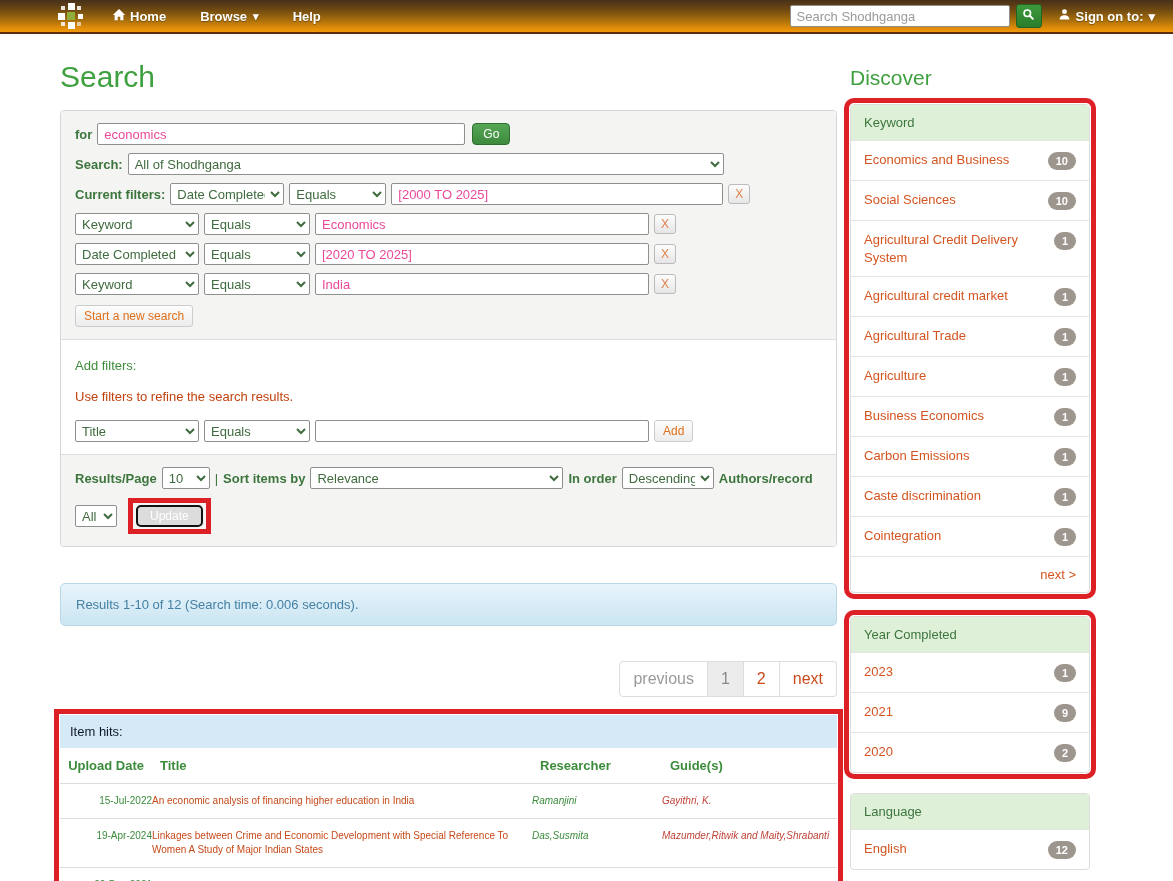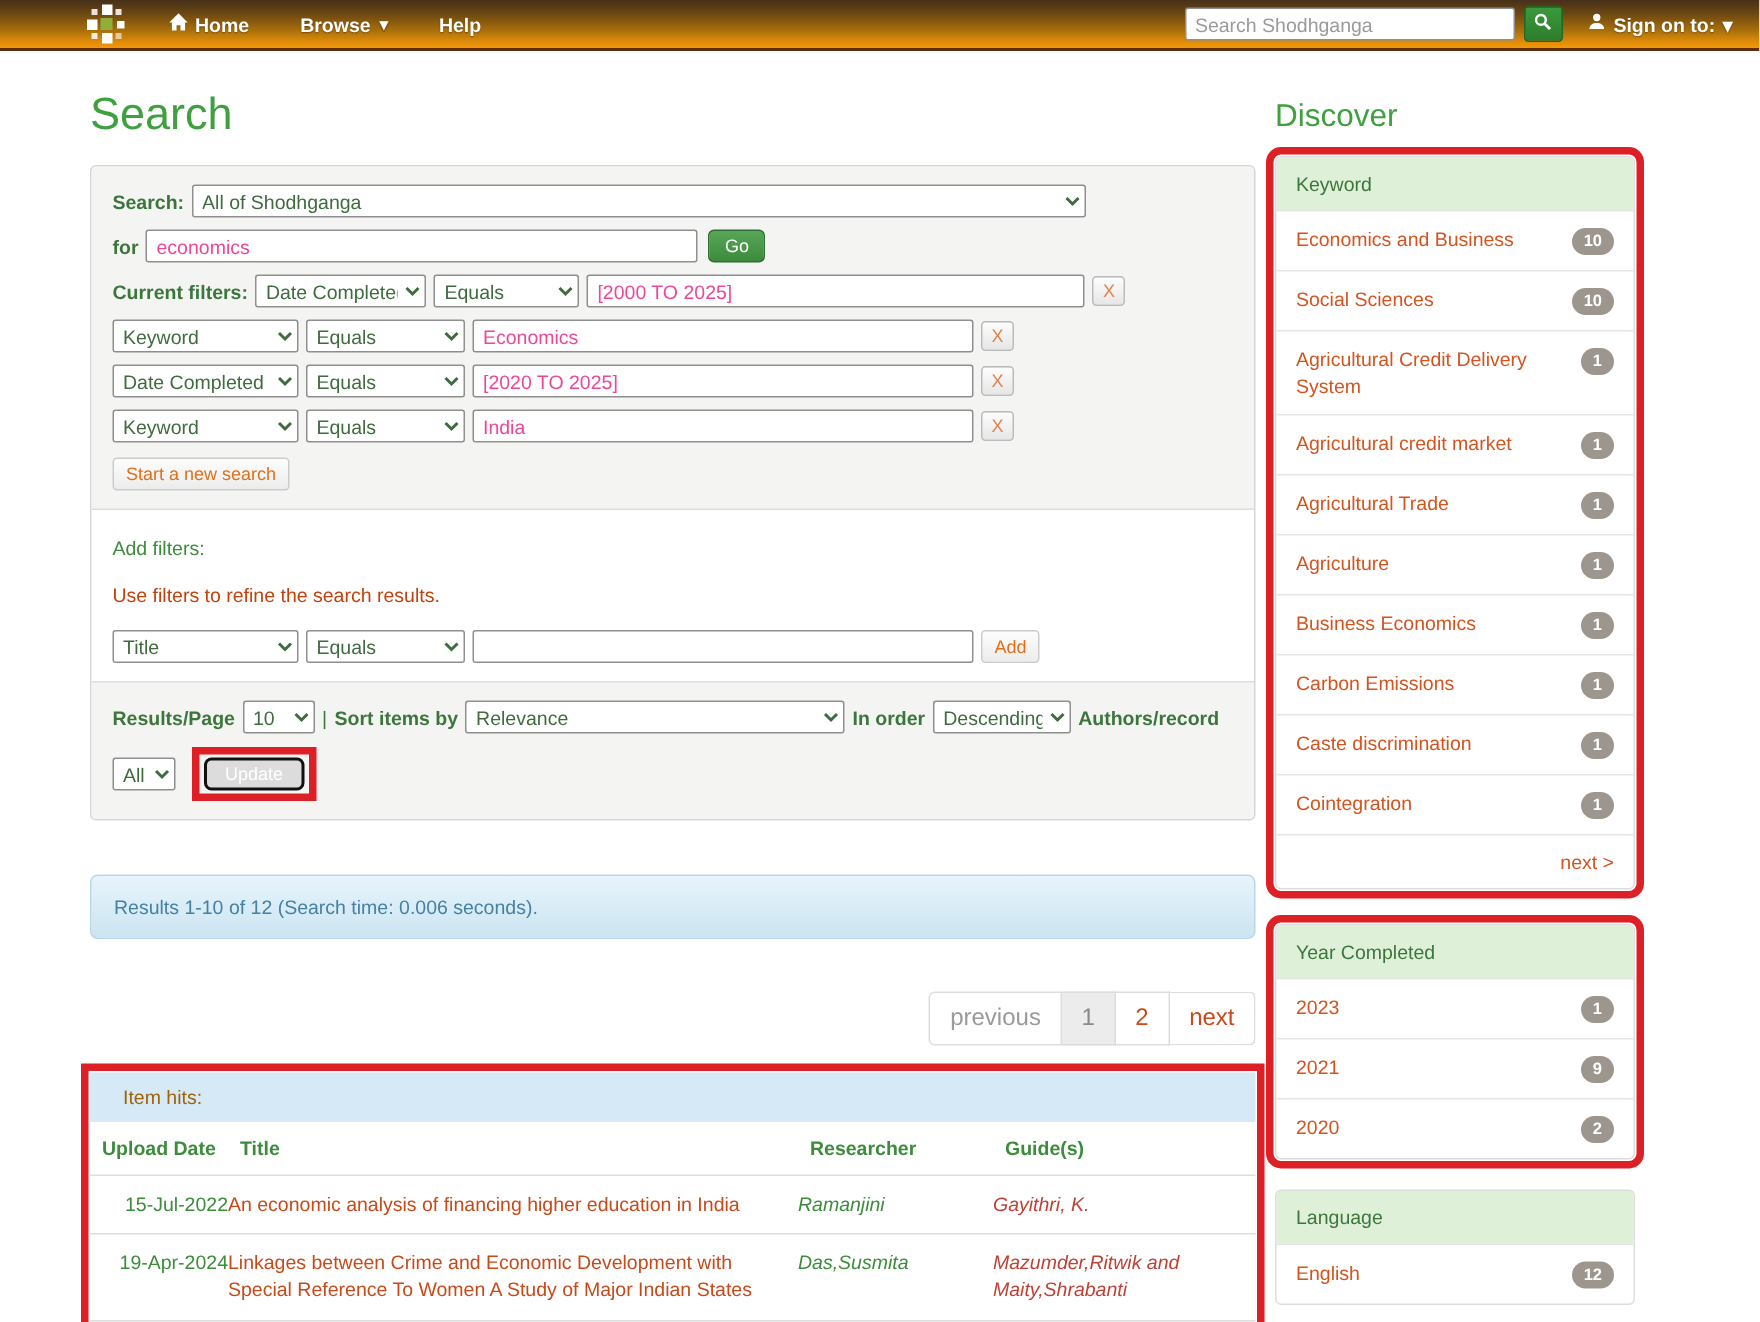--- a/index.html
+++ b/index.html
@@ -69,27 +69,27 @@
   .pagination { margin-top:35px; display:flex; justify-content:flex-end; }
   .pagination .pg { border:1px solid #ddd; border-left:none; background:#fff; padding:8px 13px; font-size:16px; cursor:pointer; }
   .pagination .pg:first-child { border-left:1px solid #ddd; border-radius:4px 0 0 4px; }
   .pagination .pg:last-child { border-radius:0 4px 4px 0; }
   .pg.disabled { color:#9a9a9a; cursor:default; }
   .pg.current { background:#ececec; color:#8a8a8a; cursor:default; }
   .pg.link { color:#cb4a1c; }
 
   
   .item-hits { margin-top:18px; background:#fff; }
-  .item-hits-header { background:#d5eaf6; color:#a16207; padding:9px 22px; }
+  .item-hits-header { background:#d5eaf6; color:#0f172a; padding:9px 10px; }
   table.hits { width:100%; border-collapse:collapse; }
   .hits th { text-align:left; color:#3c8c3c; font-weight:bold; padding:10px 8px; border-bottom:1px solid #ddd; font-size:13px; }
-  .hits td { padding:10px 0; border-bottom:1px solid #ddd; vertical-align:top; font-size:13px; line-height:1.4; }
+  .hits td { padding:10px 0; border-bottom:1px solid #ddd; vertical-align:top; font-size:10px; line-height:1.4; }
   .hits tr:last-child td { border-bottom:none; }
   .col-date { width:92px; text-align:right; color:#3c8c3c; white-space:nowrap; }
-  th.col-date { text-align:left; }
+  th.col-date { text-align:right; }
   .col-title { width:380px; }
   .col-res { width:130px; }
   .col-guide { width:175px; }
   a.title-link { color:#c64a1a; text-decoration:none; cursor:pointer; }
   a.res-link { color:#3c8c3c; font-style:italic; text-decoration:none; cursor:pointer; }
   a.guide-link { color:#bf4136; font-style:italic; text-decoration:none; cursor:pointer; }
 
   
   .facet-panel { border:1px solid #ddd; border-radius:4px; background:#fff; }
   .facet-head { background:#dff0d8; color:#3c763d; padding:10px 13px; border-radius:3px 3px 0 0; }
@@ -152,27 +152,27 @@
 
   <div class="content">
 
     <div class="main">
       <h1 class="page-title">Search</h1>
 
       <div class="search-panel">
 
         <div class="sec grey">
           <div class="frow">
-            <span class="lbl">Search:</span>
-            <select class="sel-scope"><option>All of Shodhganga</option></select>
-          </div>
-          <div class="frow">
             <span class="lbl">for</span>
             <input type="text" class="inp-for" value="economics" style="">
             <button class="btn btn-go">Go</button>
+          </div>
+          <div class="frow">
+            <span class="lbl">Search:</span>
+            <select class="sel-scope"><option>All of Shodhganga</option></select>
           </div>
           <div class="frow">
             <span class="lbl">Current filters:</span>
             <select class="sel-field-c"><option>Date Completed</option></select>
             <select class="sel-op-c"><option>Equals</option></select>
             <input type="text" class="inp-filter-c" value="[2000 TO 2025]" style="">
             <button class="btn btn-x">X</button>
           </div>
           <div class="frow">
             <select class="sel-field"><option>Keyword</option></select>

